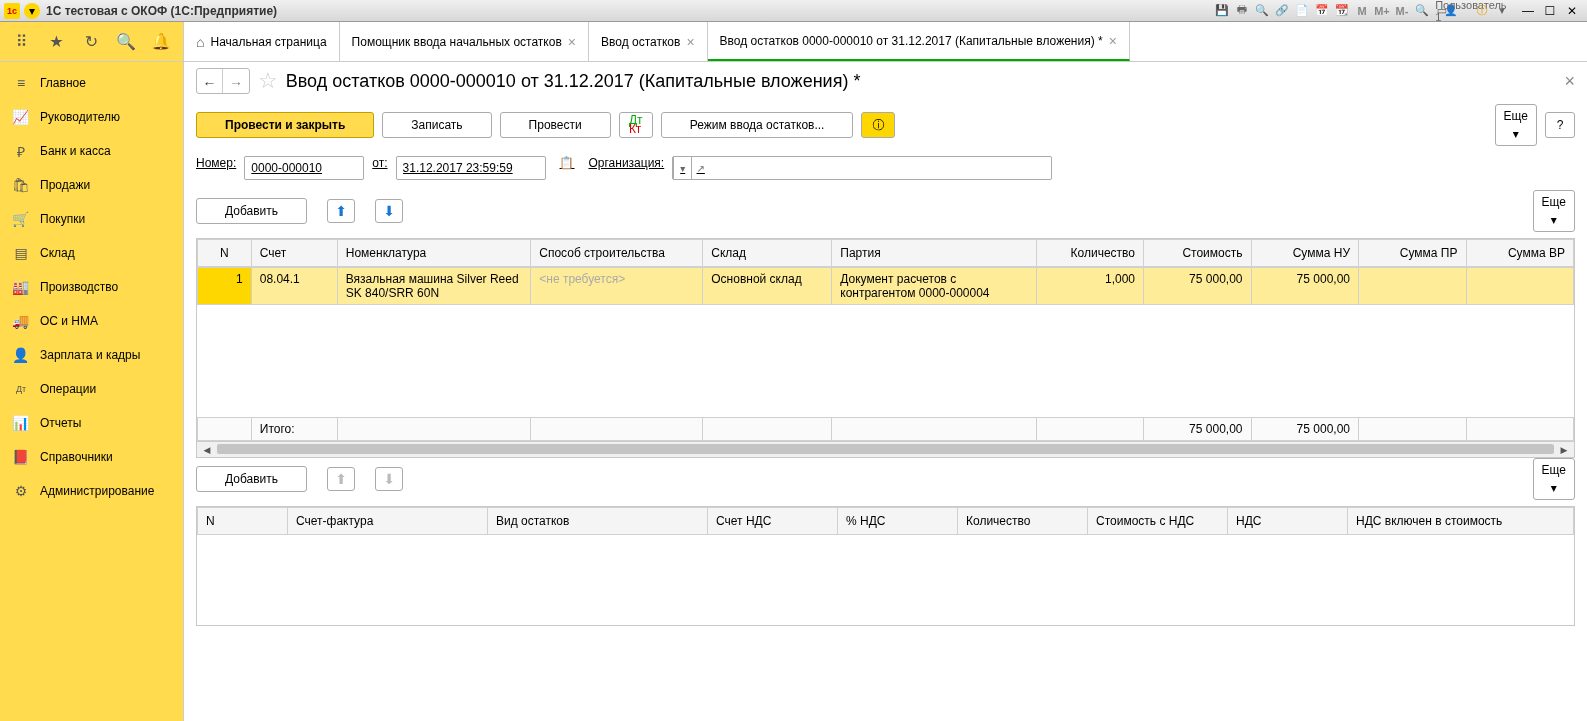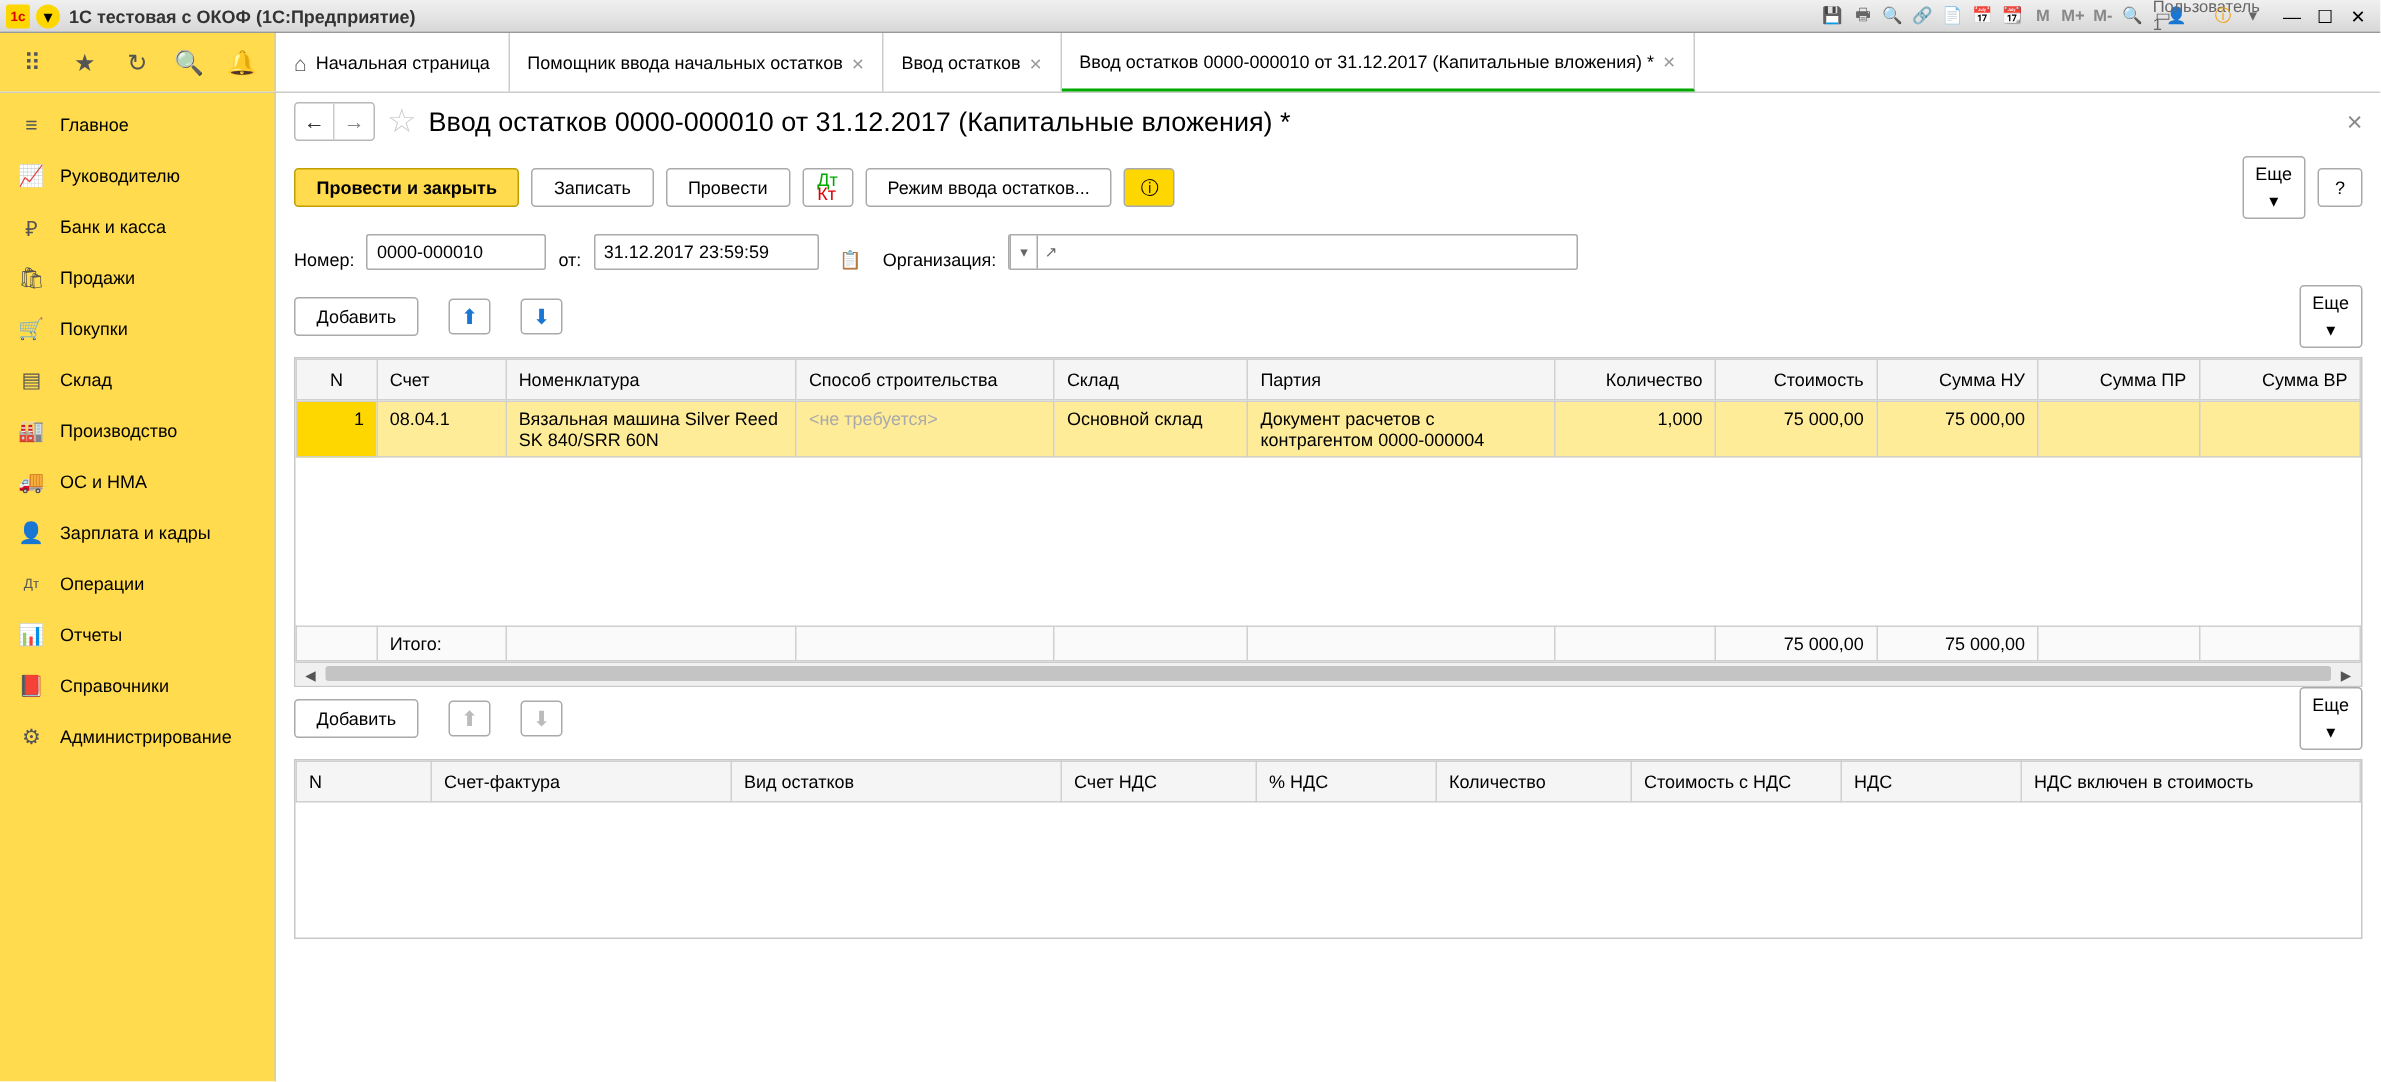--- a/index.html
+++ b/index.html
@@ -40,31 +40,31 @@
 .header-row { display: flex; align-items: center; gap: 8px; margin-bottom: 10px; }
 .nav-btns { display: flex; border: 1px solid #b8b8b8; border-radius: 3px; }
 .nav-btns span { width: 26px; height: 24px; display: flex; align-items: center; justify-content: center; cursor: pointer; font-size: 14px; color: #888; }
 .nav-btns span:first-child { border-right: 1px solid #ccc; color: #333; }
 .star-icon { font-size: 22px; color: #ccc; cursor: pointer; }
 .page-title { font-size: 18px; font-weight: normal; flex: 1; }
 .close-page { font-size: 18px; color: #888; cursor: pointer; }
 
 
 .action-bar { display: flex; gap: 8px; margin-bottom: 10px; align-items: center; }
-.btn { border: 1px solid #aaa; background: #fff; padding: 4px 14px; border-radius: 3px; cursor: pointer; height: 26px; display: flex; align-items: center; }
+.btn { border: 1px solid #aaa; background: #fff; padding: 4px 28px; border-radius: 3px; cursor: pointer; height: 26px; display: flex; align-items: center; }
 .btn-primary { background: #ffdb4d; font-weight: bold; border-color: #c0a000; }
 .btn-icon { background: #fff; border: 1px solid #aaa; width: 34px; height: 26px; border-radius: 3px; display: flex; align-items: center; justify-content: center; cursor: pointer; }
 .btn-icon .dk { font-size: 9px; line-height: 8px; }
 .btn-icon .dk .d { color: #0a0; }
 .btn-icon .dk .k { color: #d00; }
 .btn-more { border: 1px solid #aaa; padding: 4px 8px; border-radius: 3px; cursor: pointer; display: flex; align-items: center; gap: 4px; flex-direction: column; }
 .btn-help { border: 1px solid #aaa; width: 30px; height: 26px; border-radius: 3px; display: flex; align-items: center; justify-content: center; cursor: pointer; }
 
 
-.form-row { display: flex; align-items: flex-end; gap: 8px; margin-bottom: 10px; }
+.form-row { display: flex; align-items: flex-start; gap: 8px; margin-bottom: 10px; text-decoration: underline; }
 .form-row label { white-space: nowrap; }
 .form-input { border: 1px solid #aaa; padding: 3px 6px; height: 24px; border-radius: 2px; }
 .form-select { display: flex; border: 1px solid #aaa; border-radius: 2px; height: 24px; align-items: center; }
 .form-select input { border: none; padding: 0 6px; flex: 1; height: 100%; outline: none; }
 .form-select .sel-btn { border-left: 1px solid #aaa; width: 18px; height: 100%; display: flex; align-items: center; justify-content: center; cursor: pointer; font-size: 10px; color: #666; }
 
 
 .table-toolbar { display: flex; gap: 20px; align-items: center; margin-bottom: 6px; }
 .arrow-btn { border: 1px solid #aaa; width: 28px; height: 24px; border-radius: 3px; display: flex; align-items: center; justify-content: center; cursor: pointer; font-size: 14px; }
 .arrow-btn.up { color: #1976d2; }

